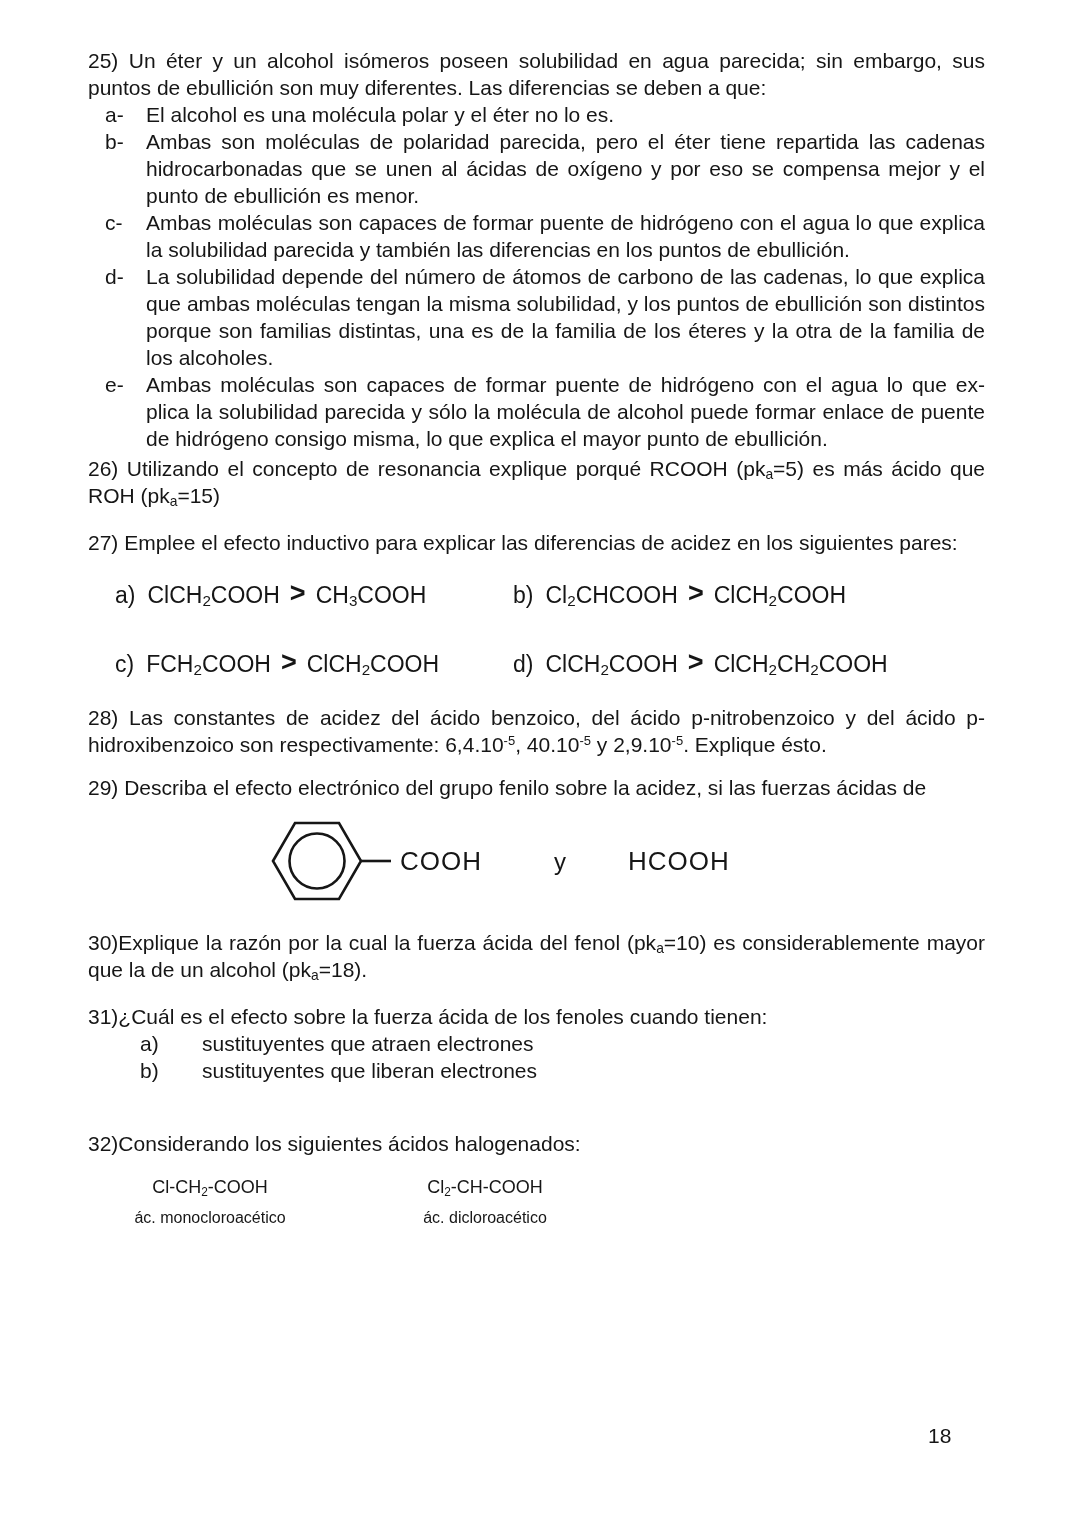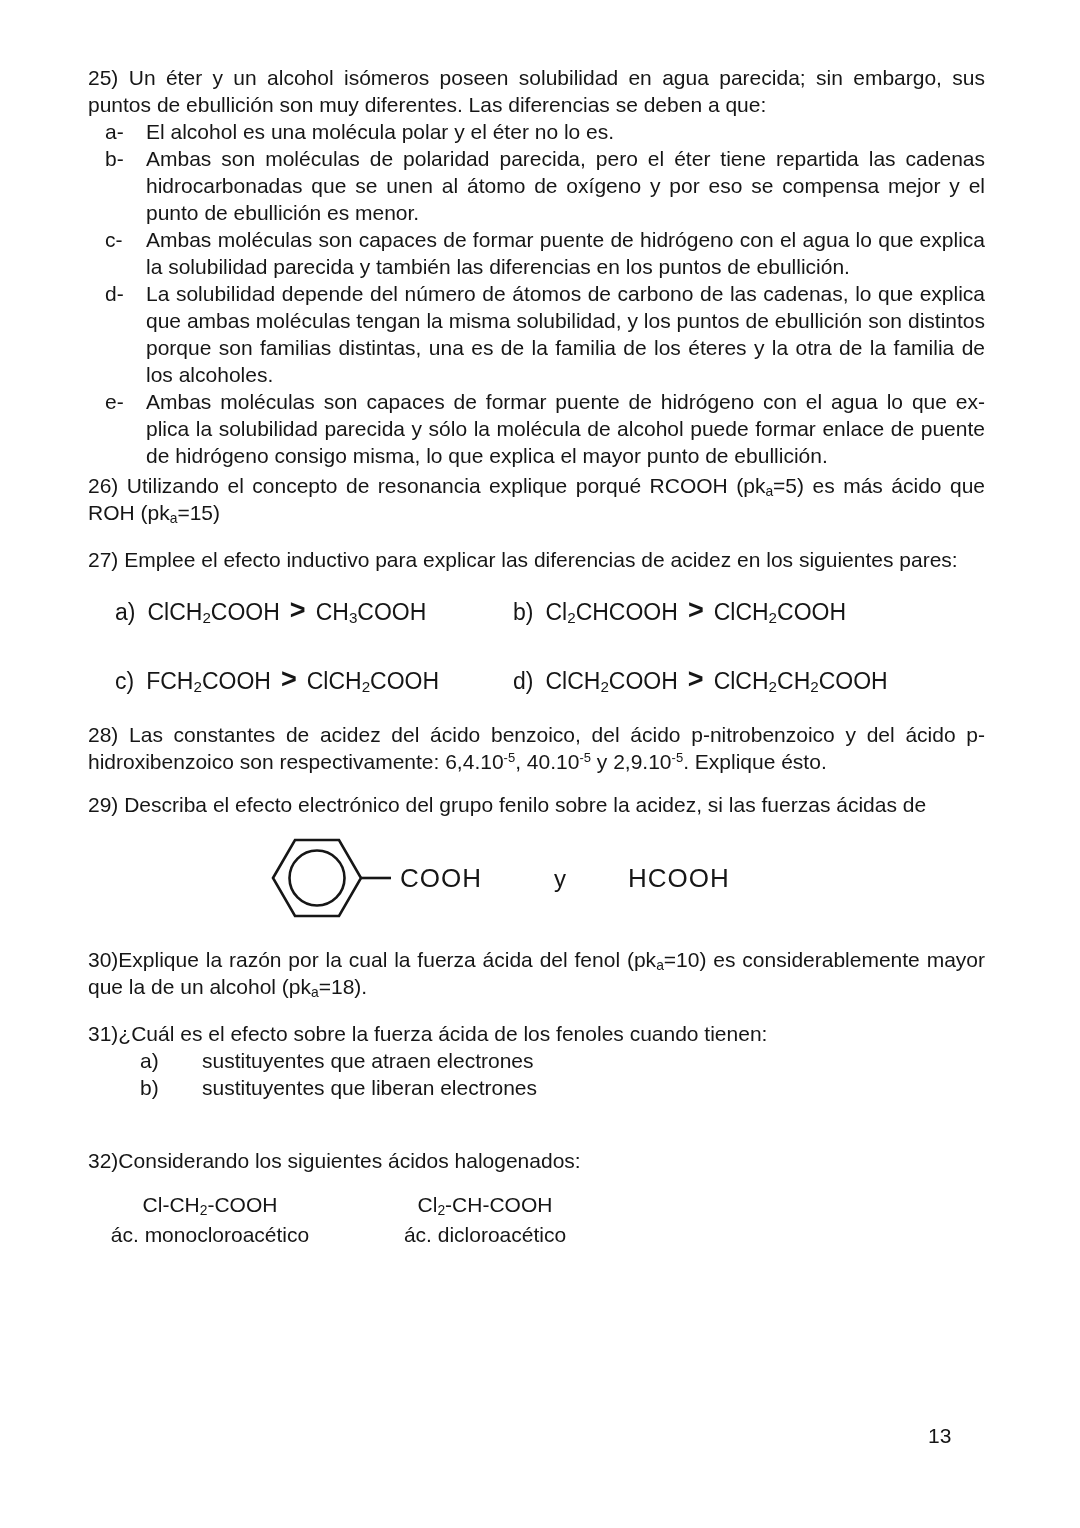--- a/index.html
+++ b/index.html
@@ -6,21 +6,21 @@
   html, body { width:1080px; height:1528px; }
   body {
     background:#ffffff;
     color:#161616;
     font-family:"Liberation Sans", sans-serif;
     font-size:21px;
     line-height:27px;
     position:relative;
     overflow:hidden;
   }
-  .page { padding:64px 95px 0 88px; }
+  .page { padding:47px 95px 0 88px; }
   .para { text-align:justify; }
   sub { font-size:66%; line-height:0; vertical-align:-3px; }
   sup { font-size:62%; line-height:0; vertical-align:7px; }
 
   .opts { margin-left:17px; }
   .opt { display:flex; }
   .opt-letter { flex:0 0 41px; }
   .opt-text { flex:1; text-align:justify; }
 
   .q26 { margin-top:3px; }
@@ -52,40 +52,40 @@
   .q31 { margin-top:20px; }
   .subitem { display:flex; margin-left:52px; }
   .sub-label { flex:0 0 62px; }
 
   .q32 { margin-top:46px; }
   .acids { display:flex; margin-top:17px; }
   .acid { text-align:center; }
   .acid-0 { width:232px; margin-left:6px; }
   .acid-1 { width:222px; margin-left:48px; }
   .acid-2 { width:224px; margin-left:40px; }
-  .acid-formula { font-size:21px; }
-  .acid-name { font-size:21px; margin-top:3px; }
+  .acid-formula { font-size:18px; }
+  .acid-name { font-size:16px; margin-top:3px; }
 
   .page-num { position:absolute; top:1422px; left:928px; }
 </style>
 </head>
 <body>
 
 <div class="page">
 
   <section>
     <p class="para">25)  Un éter y un alcohol isómeros poseen solubilidad en agua parecida; sin embargo, sus puntos de ebullición son muy diferentes. Las diferencias se deben a que:</p>
     <div class="opts">
       <div class="opt">
         <span class="opt-letter">a-</span>
         <div class="opt-text">El alcohol es una molécula polar y el éter no lo es.</div>
       </div>
       <div class="opt">
         <span class="opt-letter">b-</span>
-        <div class="opt-text">Ambas son moléculas de polaridad parecida, pero el éter tiene repartida las cadenas hidrocarbonadas que se unen al átomo de oxígeno y por eso se compensa mejor y el punto de ebullición es menor.</div>
+        <div class="opt-text">Ambas son moléculas de polaridad parecida, pero el éter tiene repartida las cadenas hidrocarbonadas que se unen al ácidas de oxígeno y por eso se compensa mejor y el punto de ebullición es menor.</div>
       </div>
       <div class="opt">
         <span class="opt-letter">c-</span>
         <div class="opt-text">Ambas moléculas son capaces de formar puente de hidrógeno con el agua lo que explica la solubilidad parecida y también las diferencias en los puntos de ebullición.</div>
       </div>
       <div class="opt">
         <span class="opt-letter">d-</span>
         <div class="opt-text">La solubilidad depende del número de átomos de carbono de las cadenas, lo que explica que ambas moléculas tengan la misma solubilidad, y los puntos de ebullición son distintos porque son familias distintas, una es de la familia de los éteres y la otra de la familia de los alcoholes.</div>
       </div>
       <div class="opt">
@@ -172,13 +172,13 @@
       </div>
       <div class="acid acid-1">
         <div class="acid-formula">Cl<sub>2</sub>-CH-COOH</div>
         <div class="acid-name">ác. dicloroacético</div>
       </div>
     </div>
   </section>
 
 </div>
 
-<div class="page-num">13</div>
+<div class="page-num">18</div>
 
 </body></html>

